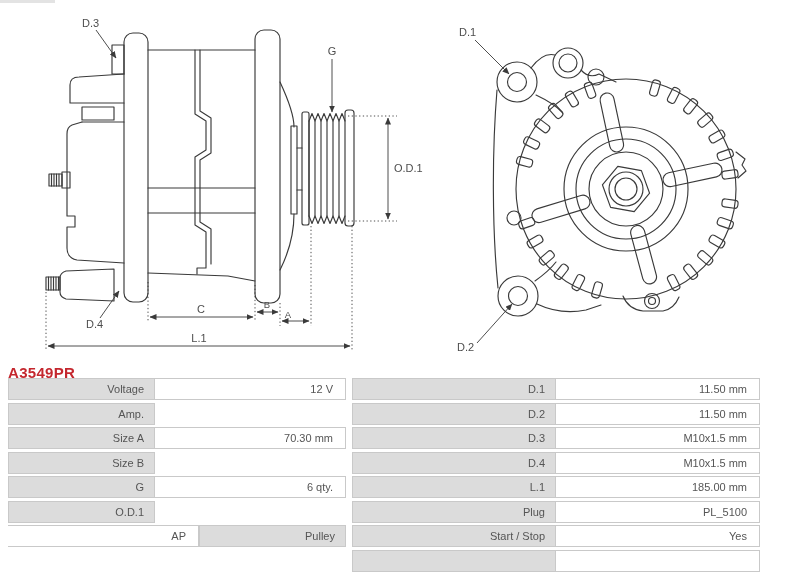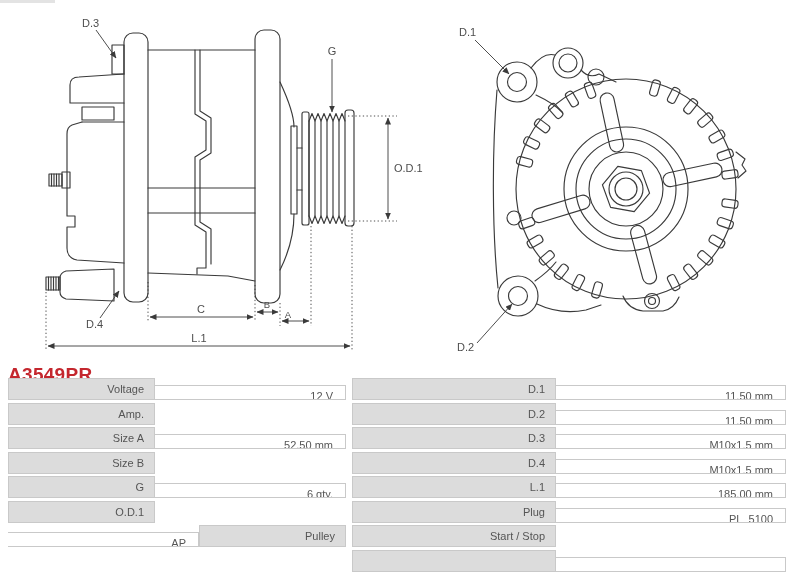--- a/index.html
+++ b/index.html
@@ -3,39 +3,39 @@
 <meta charset="utf-8">
 <style>
   html,body{margin:0;padding:0;}
   body{
     width:800px;height:585px;position:relative;background:#ffffff;
     font-family:"Liberation Sans",sans-serif;overflow:hidden;
   }
   .corner-strip{position:absolute;left:0;top:0;width:55px;height:3px;background:#e3e3e3;}
   .diagram{position:absolute;left:0;top:0;}
   .part-title{
-    position:absolute;left:8px;top:364px;font-size:19px;font-weight:bold;
+    position:absolute;left:8px;top:364px;font-size:15px;font-weight:bold;
     color:#c4272e;letter-spacing:.3px;
   }
   .spec{position:absolute;left:8px;top:378px;display:flex;gap:6px;}
   .col{display:flex;flex-direction:column;}
   .col.left{width:338px;}
   .col.right{width:442px;}
   .srow{display:flex;height:22px;margin-bottom:2.5px;}
   .cell{
     box-sizing:border-box;border:1px solid #c9c9c9;font-size:11px;
     line-height:20px;color:#555555;text-align:right;white-space:nowrap;
     overflow:hidden;
   }
   .lab{background:#dcdcdc;padding-right:10px;}
-  .val{background:#ffffff;border-left:none;padding-right:12px;margin-top:7px;}
+  .val{background:#ffffff;border-left:none;padding-right:12px;}
   .col.left .lab{width:147px;}
   .col.left .val{width:191px;}
   .col.right .lab{width:204px;}
-  .col.right .val{width:230px;}
+  .col.right .val{width:204px;}
   
   .ln{stroke:#3a3a3a;stroke-width:1.15;fill:none;stroke-linejoin:round;stroke-linecap:round;}
   .dim{stroke:#3a3a3a;stroke-width:.9;fill:none;}
   .dot{stroke-dasharray:1.3 2.4;}
   .lbl text{font-family:"Liberation Sans",sans-serif;font-size:11px;fill:#4d4d4d;stroke:none;}
   .lbl text.small{font-size:9.5px;}
 </style>
 </head>
 <body>
 
@@ -221,21 +221,21 @@
   <div class="col left">
     <div class="srow">
       <div class="cell lab">Voltage</div>
       <div class="cell val">12 V</div>
     </div>
     <div class="srow">
       <div class="cell lab">Amp.</div>
     </div>
     <div class="srow">
       <div class="cell lab">Size A</div>
-      <div class="cell val">52.50 mm</div>
+      <div class="cell val">70.30 mm</div>
     </div>
     <div class="srow">
       <div class="cell lab">Size B</div>
     </div>
     <div class="srow">
       <div class="cell lab">G</div>
       <div class="cell val">6 qty.</div>
     </div>
     <div class="srow">
       <div class="cell lab">O.D.1</div>
@@ -265,19 +265,20 @@
     <div class="srow">
       <div class="cell lab">L.1</div>
       <div class="cell val">185.00 mm</div>
     </div>
     <div class="srow">
       <div class="cell lab">Plug</div>
       <div class="cell val">PL_5100</div>
     </div>
     <div class="srow">
       <div class="cell lab">Start / Stop</div>
+      <div class="cell val">Yes</div>
     </div>
     <div class="srow">
       <div class="cell lab"></div>
       <div class="cell val"></div>
     </div>
   </div>
 </div>
 
 </body></html>

